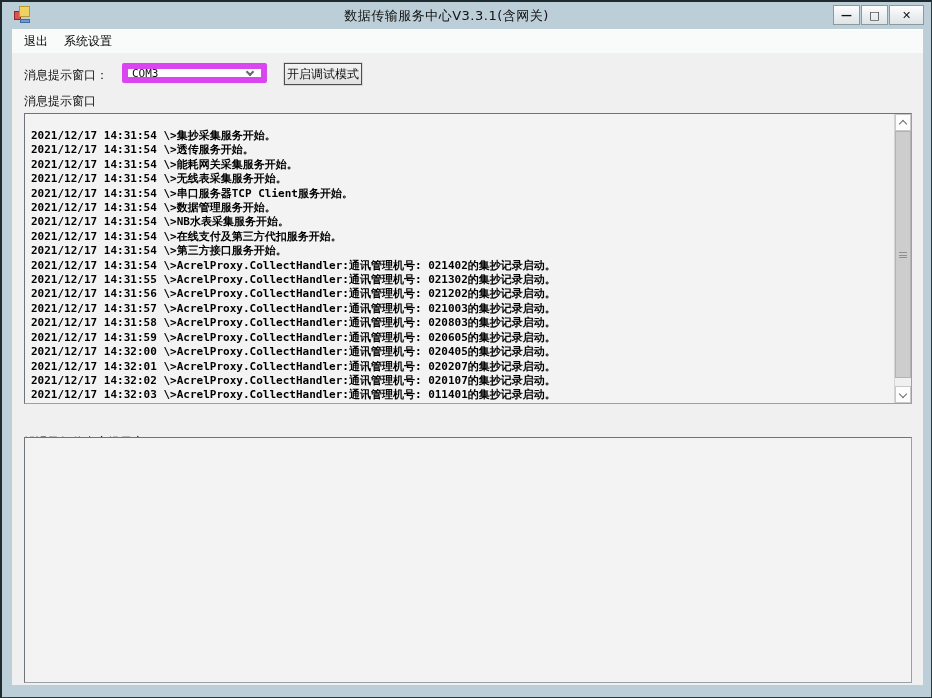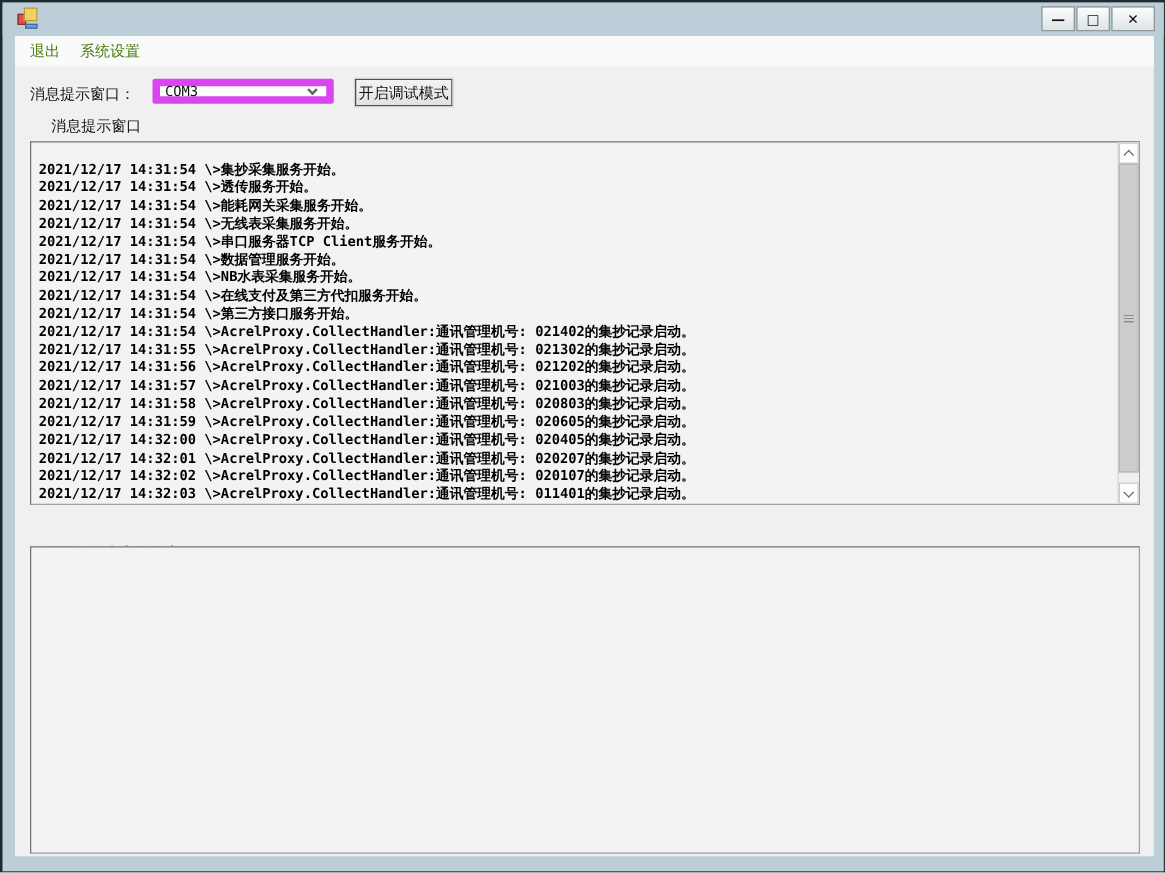--- a/index.html
+++ b/index.html
@@ -40,21 +40,21 @@
     position:absolute; left:10px; top:27px; right:8px; bottom:12px;
     background:#f0f0f0; border-top:1px solid #fff;
   }
 
   .menubar {
     position:absolute; left:0; top:0; right:0; height:23px;
     background:#f9fafa; display:flex; align-items:center;
   }
   .menu-item {
     padding:0 8px; height:23px; line-height:23px;
-    font-size:12px; color:#4d7c0f; cursor:default;
+    font-size:12px; color:#000000; cursor:default;
   }
   .menu-item:first-child { margin-left:4px; }
 
   
   .ctl-label { position:absolute; left:12px; top:37px; font-size:12px; color:#111; }
   .combobox {
     position:absolute; left:110px; top:33px; width:145px; height:20px;
     background:#fff; border:6px solid #d946ef; border-radius:2px;
     display:flex; align-items:center;
   }
@@ -67,21 +67,21 @@
   .push-button {
     position:absolute; left:272px; top:33px; width:78px; height:22px;
     background:linear-gradient(#f3f3f3,#e2e2e2);
     border:1px solid #4d4d4d; outline:1px solid #d8d8d8;
     font-size:12px; color:#111; font-family:Liberation Mono, monospace;
     cursor:default;
   }
 
   
   .group-label { position:absolute; left:12px; font-size:12px; color:#111; }
-  .group-label.msg { top:63px;margin-left:17px; }
+  .group-label.msg { top:63px; }
   .group-label.err { top:404px;text-align:center; }
 
   
   .textbox {
     position:absolute; left:12px; width:888px;
     background:#f3f3f3;
     border:1px solid;
     border-color:#6e7479 #9aa0a4 #9aa0a4 #6e7479;
   }
   .textbox.msg { top:83px;  height:291px;font-weight:bold; }
@@ -121,20 +121,21 @@
 <body>
 
 <div class="window">
 
   <div class="titlebar">
     <div class="app-icon">
       <div class="sq-red"></div>
       <div class="sq-yellow"></div>
       <div class="sq-blue"></div>
     </div>
+    <div class="window-title">数据传输服务中心V3.3.1(含网关)</div>
     <div class="caption-buttons">
       <div class="cap-btn">
         <span>—</span>
       </div>
       <div class="cap-btn">
         <span>□</span>
       </div>
       <div class="cap-btn close">
         <span>✕</span>
       </div>

